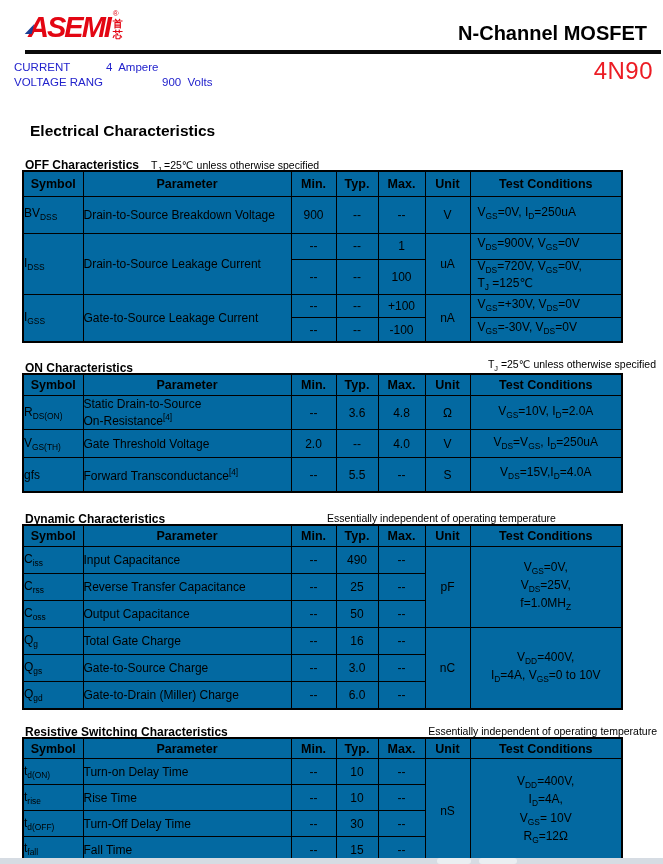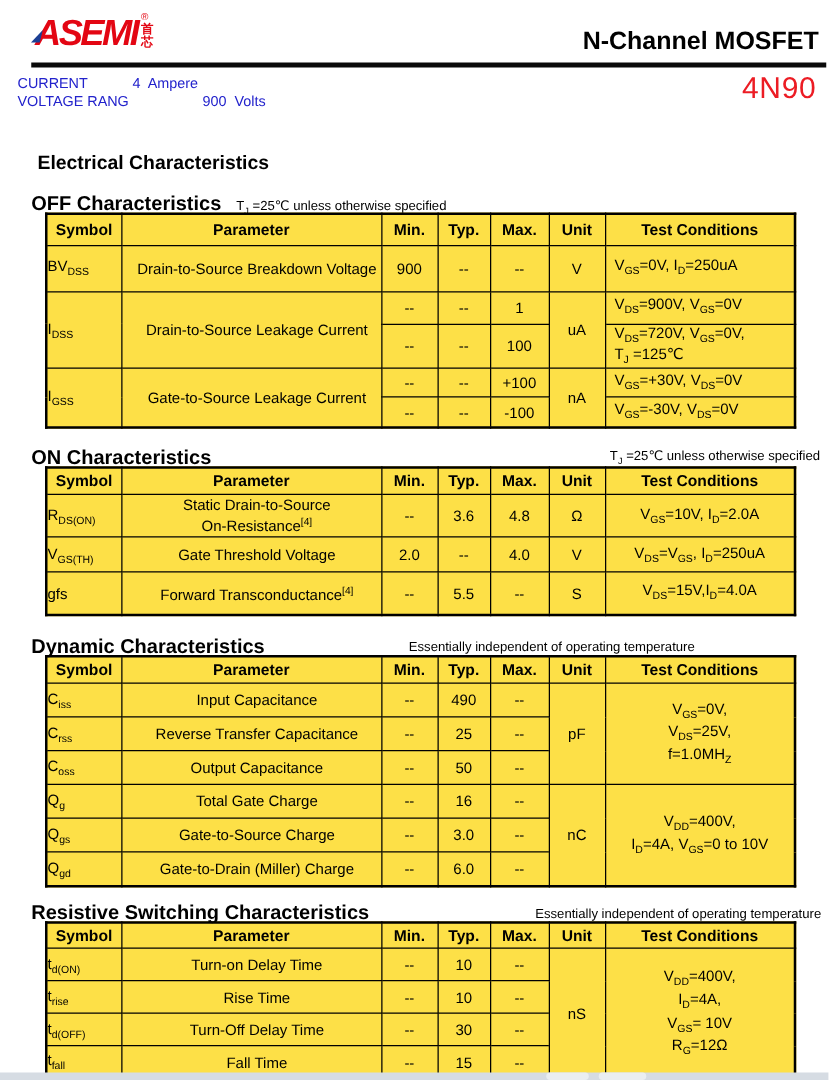--- a/index.html
+++ b/index.html
@@ -1,58 +1,58 @@
 <!DOCTYPE html>
 <html><head>
 <meta charset="utf-8">
 <style>
   * { margin: 0; padding: 0; box-sizing: border-box; }
   html, body { background: #ffffff; }
   body { width: 663px; height: 864px; font-family: "Liberation Sans", "DejaVu Sans", sans-serif; color: #000; }
   .page { position: relative; width: 663px; height: 864px; background: #fff; overflow: hidden; }
 
   
-  .logo-row { margin: 8px 0 0 28px; height: 42px; display: flex; align-items: flex-start; justify-content: space-between; padding-right: 8px; }
+  .logo-row { margin: 8px 0 0 28px; height: 42px; display: flex; align-items: flex-start; justify-content: space-between; padding-right: 16px; }
   .logo { display: flex; align-items: flex-start; position: relative; padding-top: 6px; }
   .brand { font-size: 29px; font-weight: bold; font-style: italic; letter-spacing: -2px; color: #e30613; line-height: 26px; }
   .logo-tri { position: absolute; left: -2px; bottom: 6px; width: 0; height: 0; border-left: 7px solid transparent; border-bottom: 10px solid #1c3f94; transform: skewX(-14deg); }
   .cncol { display: flex; flex-direction: column; margin-left: 3px; margin-top: -5px; color: #e30613; text-align: left; }
   .cncol .reg { font-size: 8px; line-height: 9px; }
   .cncol .cn { font-size: 10px; line-height: 11px; font-weight: bold; }
   .ptype { font-size: 20px; font-weight: bold; margin-top: 14px; }
   .rule { margin-left: 25px; width: 636px; height: 4px; background: #0a0a0a; }
 
   .subhead { margin: 6px 0 0 14px; height: 30px; position: relative; }
   .specline { font-size: 11.5px; color: #2222cc; line-height: 15px; white-space: pre; }
   .lbl1 { display: inline-block; width: 92px; }
   .lbl2 { display: inline-block; width: 148px; }
   .pn { position: absolute; top: -3px; right: 10px; font-size: 24px; color: #ec1c24; letter-spacing: 0.5px; }
 
   h1.pagetitle { margin: 32px 0 0 30px; font-size: 15.5px; font-weight: bold; height: 18px; }
 
   
   .sect-head { margin-left: 25px; height: 15px; position: relative; width: 636px; }
-  .sect-title { font-size: 16px; font-weight: bold; }
+  .sect-title { font-size: 12px; font-weight: bold; }
   .sect-note { font-size: 10.5px; font-weight: normal; color: #000; }
   .off-head { margin-top: 15px; }
   .off-head .sect-note { margin-left: 12px; }
   .on-head { margin-top: 15px; }
   .on-head .sect-note { position: absolute; right: 5px; bottom: 0; }
   .dyn-head { margin-top: 16px; }
   .dyn-head .sect-note { position: absolute; left: 302px; bottom: 0; }
   .sw-head { margin-top: 12px; }
   .sw-head .sect-note { position: absolute; right: 4px; bottom: 0; }
 
   
-  table.spec { border-collapse: collapse; table-layout: fixed; width: 599px; margin-left: 36px; font-size: 12px; background: #fde047; }
+  table.spec { border-collapse: collapse; table-layout: fixed; width: 599px; margin-left: 22px; font-size: 12px; background: #0369a1; }
   table.spec th, table.spec td { border: 1px solid #000; vertical-align: middle; overflow: hidden; }
   table.spec { border: 2px solid #000; }
   table.spec th { font-size: 12.5px; font-weight: bold; text-align: center; }
   td.sym { text-align: left; font-size: 12px; }
-  td.par { text-align: center; padding-left: 9px; line-height: 14px; }
+  td.par { text-align: left; line-height: 14px; }
   td.num { text-align: center; }
   td.cond-l { text-align: left; padding-left: 7px; line-height: 13px; }
   td.cond-c { text-align: center; line-height: 14px; }
   sub { font-size: 0.7em; }
   sup { font-size: 0.68em; }
 
   
   .bottom-strip { position: absolute; left: 0; bottom: 0; width: 663px; height: 6px; background: #d6dce3; }
   .blob { position: absolute; top: 0; height: 6px; border-radius: 4px; background: #eaeef1; }
   .blob.b1 { left: 437px; width: 34px; }

